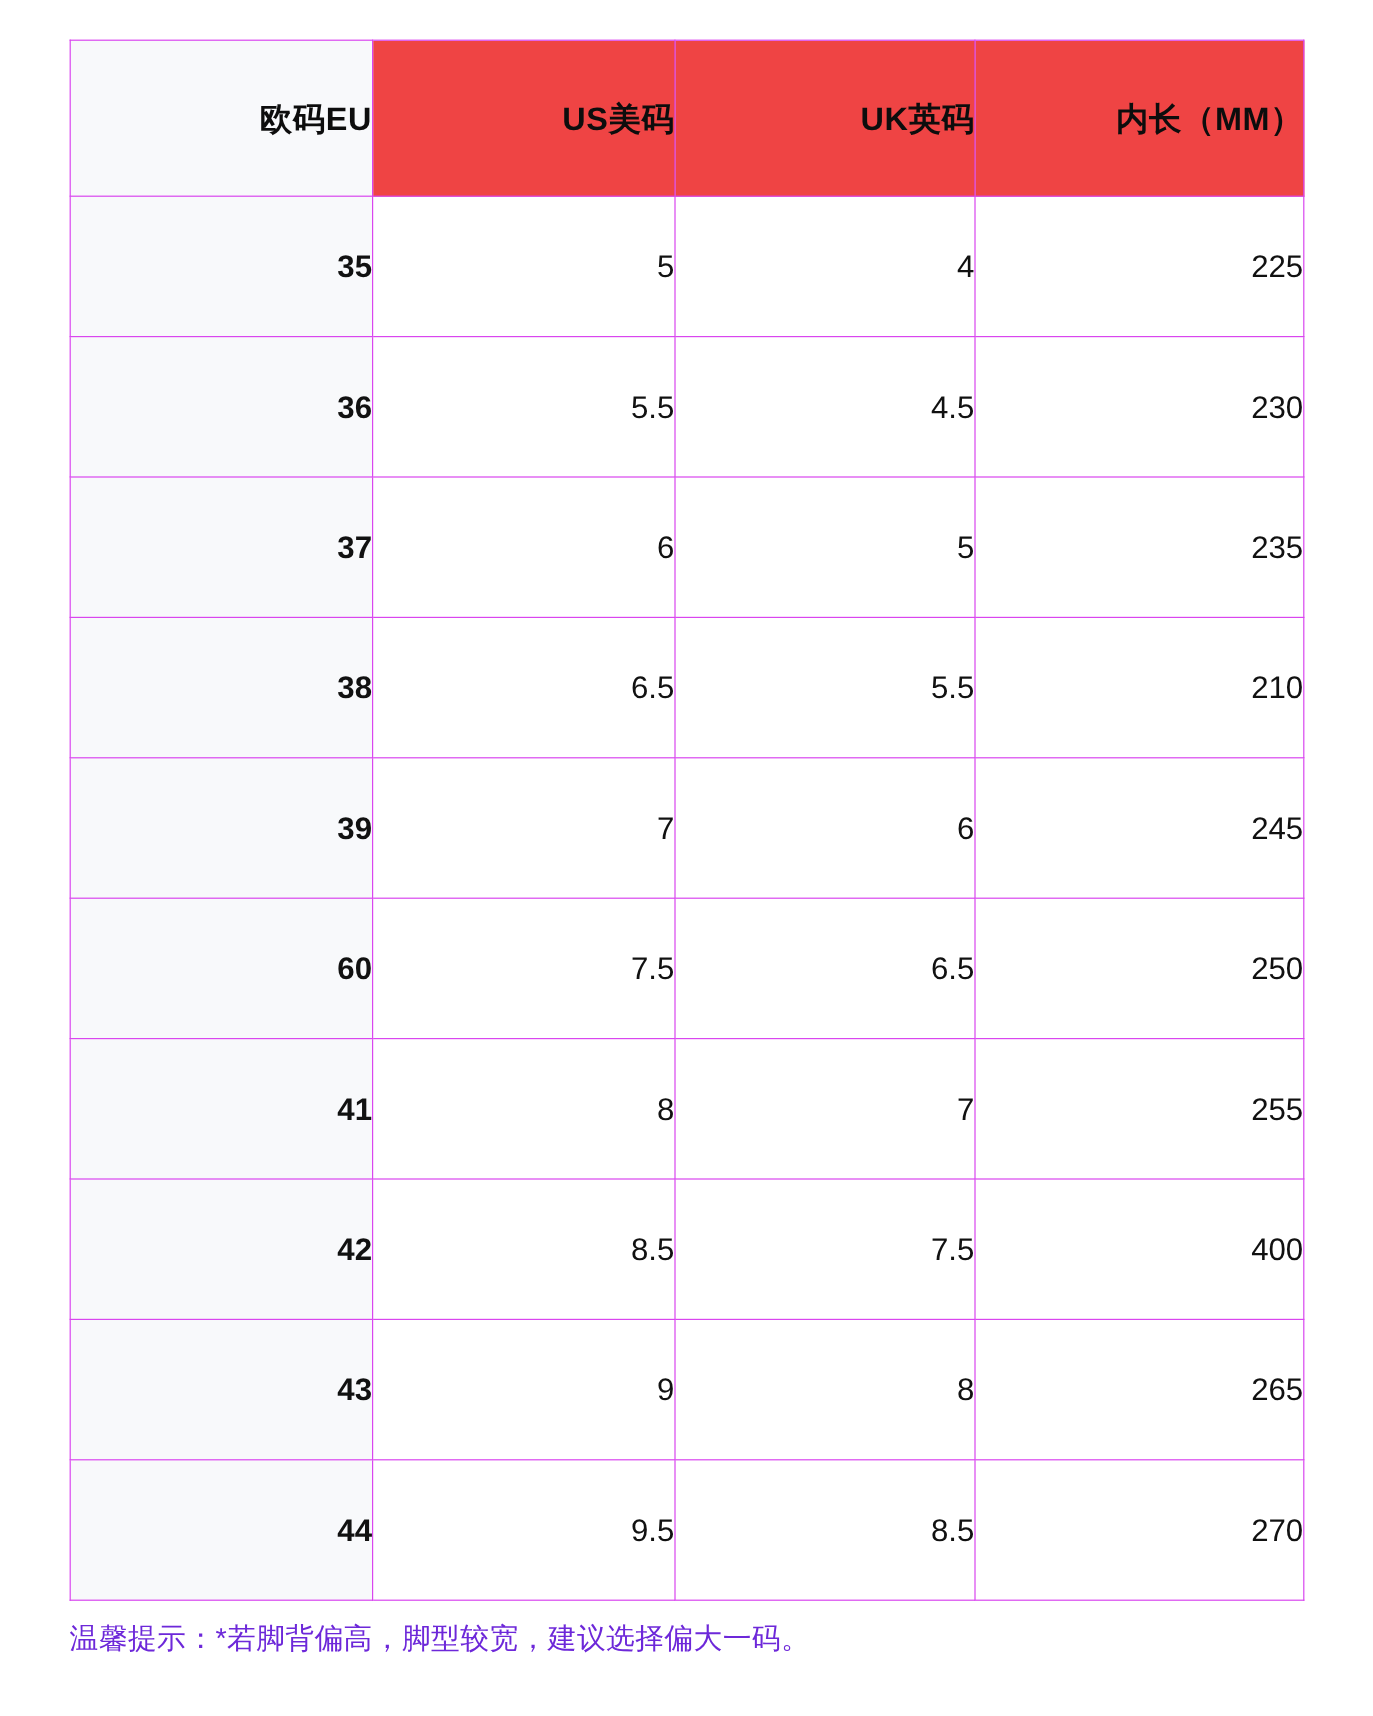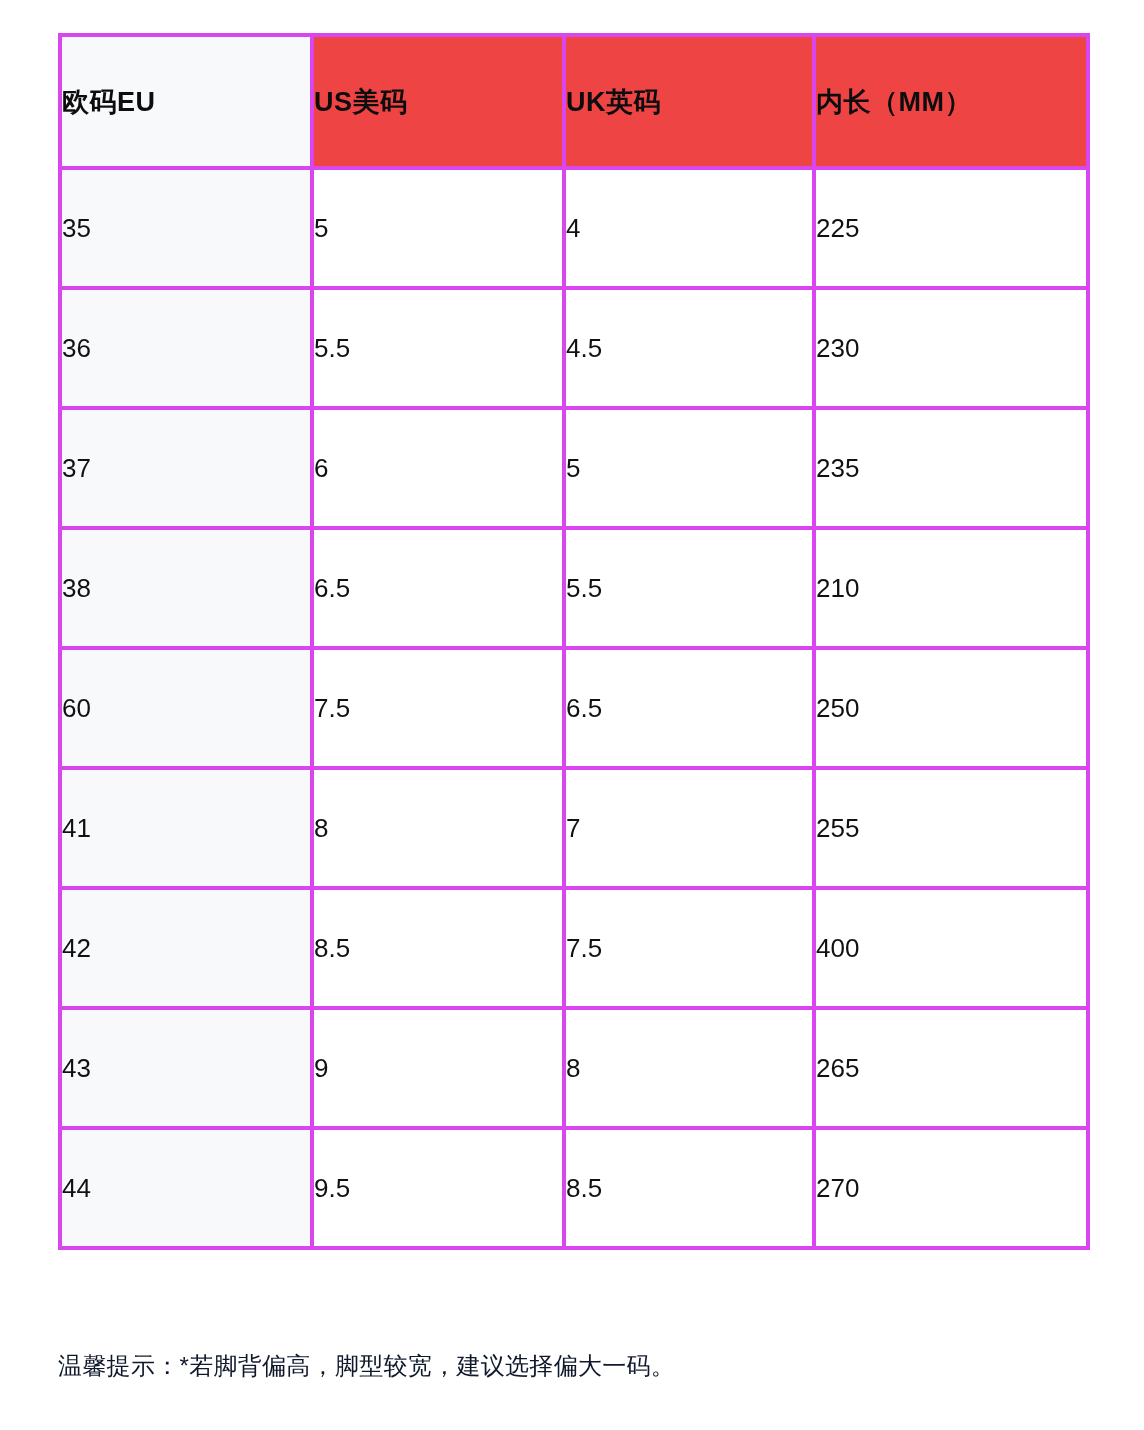--- a/index.html
+++ b/index.html
@@ -34,22 +34,22 @@
     background: #ffffff;
   }
 
   .size-table col.c-eu   { width: 252px; }
   .size-table col.c-us   { width: 252px; }
   .size-table col.c-uk   { width: 250px; }
   .size-table col.c-len  { width: 274px; }
 
   .size-table th,
   .size-table td {
-    border: 4px solid #d946ef;
-    text-align: left;
+    border: 1px solid #d946ef;
+    text-align: right;
     vertical-align: middle;
     padding: 0;
     margin: 0;
     color: #111111;
   }
 
   
   .size-table thead th {
     height: 129px;
     background: #ef4444;
@@ -67,32 +67,32 @@
     background: #ffffff;
     color: #111111;
   }
 
   
   .size-table tbody td.col-eu,
   .size-table thead th.col-eu {
     background: #f8f9fb;
   }
   .size-table tbody td.col-eu {
-    font-weight: 400;
+    font-weight: 700;
   }
 
   
   .footer-note {
     position: absolute;
     left: 58px;
     top: 1349px;
     width: 1030px;
     font-size: 24px;
     line-height: 34px;
-    color: #0f172a;
+    color: #6d28d9;
     letter-spacing: 0.3px;
     white-space: nowrap;
   }
 </style>
 </head>
 <body>
 
 <div class="page">
 
   <table class="size-table">
@@ -129,20 +129,26 @@
         <td class="col-uk">5</td>
         <td class="col-len">235</td>
       </tr>
       <tr>
         <td class="col-eu">38</td>
         <td class="col-us">6.5</td>
         <td class="col-uk">5.5</td>
         <td class="col-len">210</td>
       </tr>
       <tr>
+        <td class="col-eu">39</td>
+        <td class="col-us">7</td>
+        <td class="col-uk">6</td>
+        <td class="col-len">245</td>
+      </tr>
+      <tr>
         <td class="col-eu">60</td>
         <td class="col-us">7.5</td>
         <td class="col-uk">6.5</td>
         <td class="col-len">250</td>
       </tr>
       <tr>
         <td class="col-eu">41</td>
         <td class="col-us">8</td>
         <td class="col-uk">7</td>
         <td class="col-len">255</td>

